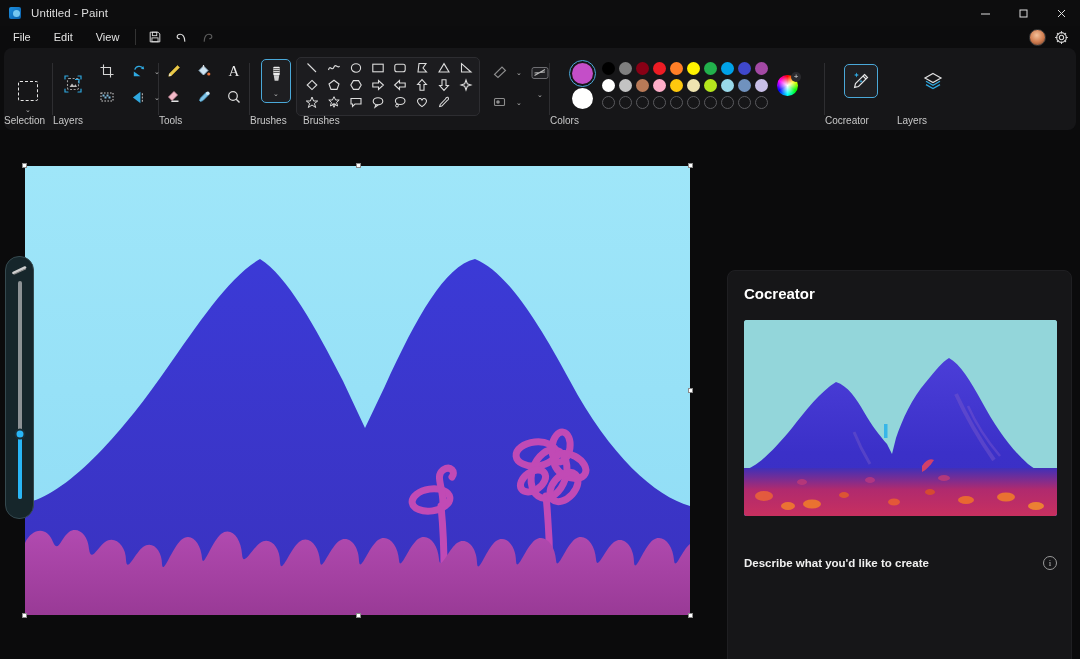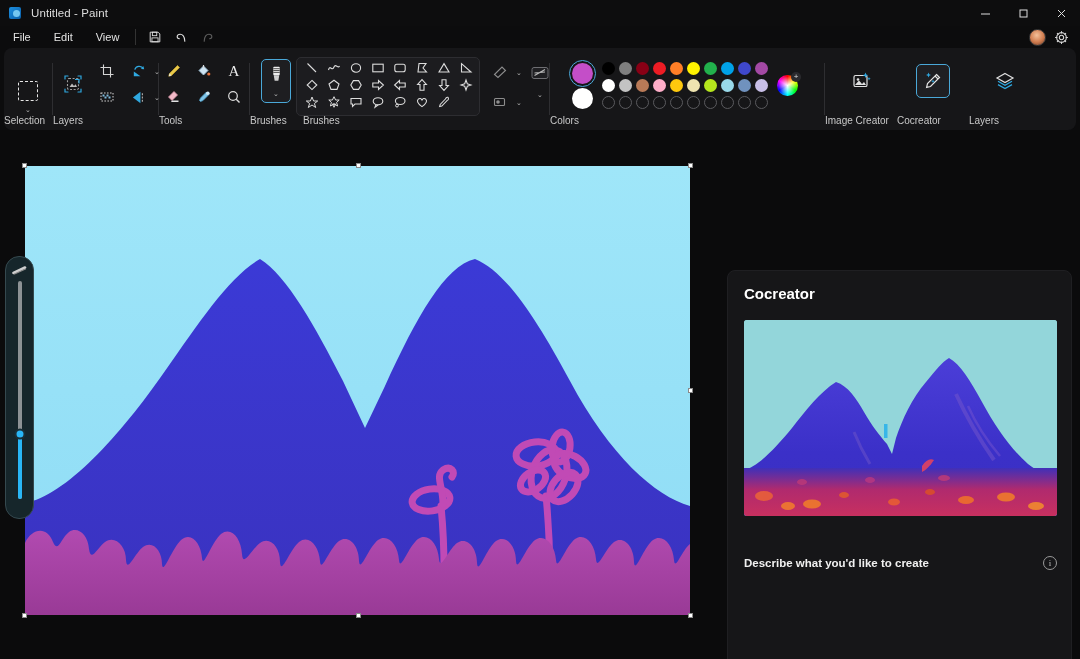--- a/index.html
+++ b/index.html
@@ -477,32 +477,20 @@
             </div>
           <div style="position:relative;">
             <div class="wheel"></div>
             <div class="wheel-plus">+</div>
           </div>
         </div>
         <div class="grp-label">Colors</div>
       </div>
       <div class="divider" style="margin-left:4px;"></div>
 
-      <div class="grp right-grp">
-        <div class="big-btn" style="margin-top:12px;">
-          <svg width="22" height="22" viewBox="0 0 22 22">
-            <rect x="4" y="5.5" width="13" height="11" rx="1.6" fill="none" stroke="#e0e0e0" stroke-width="1.2"></rect>
-            <circle cx="8" cy="9.5" r="1.3" fill="#e0e0e0"></circle>
-            <path d="M5 15 L9 10.5 L12 14 L14 12 L16 15 Z" fill="#e0e0e0"></path>
-            <path d="M15.5 2.5 l.8 2 2 .8 -2 .8 -.8 2 -.8 -2 -2 -.8 2 -.8 Z" fill="#2fa8e0"></path>
-            <path d="M19 7 l.5 1.2 1.2 .5 -1.2 .5 -.5 1.2 -.5 -1.2 -1.2 -.5 1.2 -.5 Z" fill="#2fa8e0"></path>
-          </svg>
-        </div>
-        <div class="grp-label">Image Creator</div>
-      </div>
 
       <div class="grp right-grp">
         <div class="big-btn sel" style="margin-top:12px;">
           <svg width="22" height="22" viewBox="0 0 22 22">
             <path d="M14.5 4.5 L17.5 7.5 L8.5 16.5 L4.6 17.4 L5.5 13.5 Z" fill="none" stroke="#e3e3e3" stroke-width="1.2"></path>
             <path d="M13 6 L16 9" stroke="#e3e3e3" stroke-width="1.1"></path>
             <path d="M6.5 2.5 l.7 1.8 1.8 .7 -1.8 .7 -.7 1.8 -.7 -1.8 -1.8 -.7 1.8 -.7 Z" fill="#2fa8e0"></path>
             <path d="M11 9.5 l.5 1.3 1.3 .5 -1.3 .5 -.5 1.3 -.5 -1.3 -1.3 -.5 1.3 -.5 Z" fill="#2fa8e0"></path>
           </svg>
         </div>

